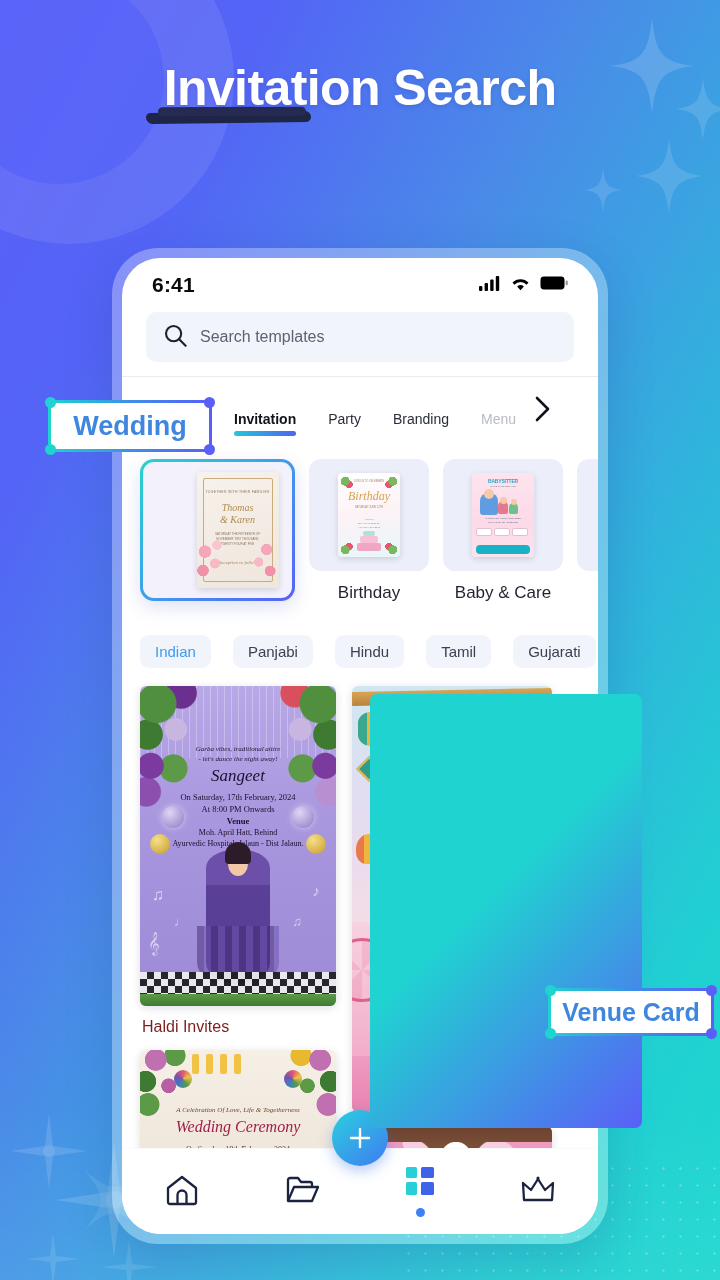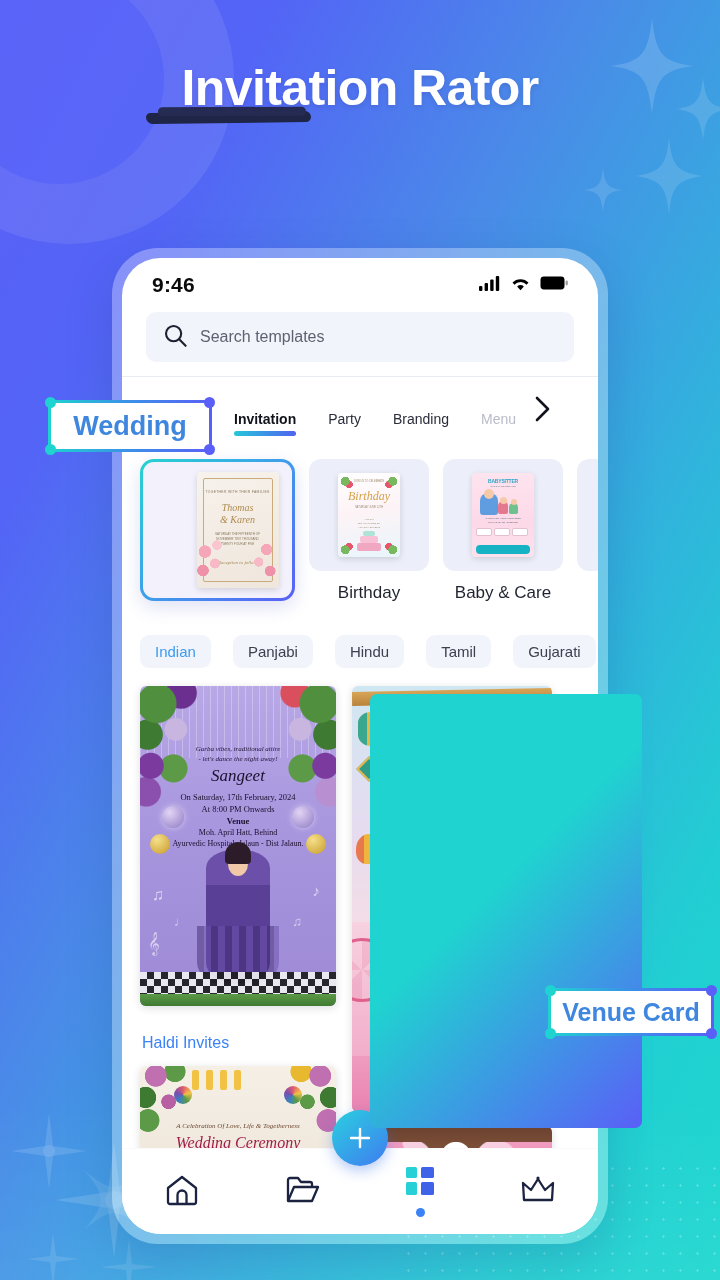--- a/index.html
+++ b/index.html
@@ -201,21 +201,21 @@
   }
   .gcol { display: flex; flex-direction: column; gap: 0; }
   .gcol.left { width: 196px; }
   .gcol.right { width: 200px; }
   .tmpl {
     border-radius: 6px;
     overflow: hidden;
     position: relative;
     box-shadow: 0 2px 8px rgba(20,25,60,.14);
   }
-  .tmpl-label { font-size: 16px; color: #3b82f6; margin: 28px 0 14px 2px; }
+  .tmpl-label { font-size: 16px; color: #7f1d1d; margin: 12px 0 14px 2px; }
 
   
   #bottomnav {
     position: absolute; left: 0; right: 0; bottom: 0;
     height: 86px;
     background: #fff;
     display: flex; align-items: center; justify-content: space-around;
     border-top: 1px solid rgba(0,0,0,0.02);
   }
   .navitem { position: relative; display: flex; flex-direction: column; align-items: center; }
@@ -337,29 +337,29 @@
     <svg width="58" height="58" viewBox="0 0 58 58">
       <path d="M29 1 L32 26 L57 29 L32 32 L29 57 L26 32 L1 29 L26 26Z" fill="#ffffff" opacity="0.34"></path>
     </svg>
   </div>
 
   <div class="bottom-wave"></div>
   <div id="dotgrid"></div>
 </div>
 
 <div id="headline">
-  <span class="hl-line">Invitation Rator</span>
+  <span class="hl-line">Invitation Search</span>
 </div>
 <div id="hl-underline"></div>
 
 <div id="phone">
   <div id="screen">
 
     <div id="statusbar">
-      <div id="status-time">9:46</div>
+      <div id="status-time">6:41</div>
       <div id="status-icons">
         <span>
           <svg width="22" height="15" viewBox="0 0 22 15">
               <rect x="0" y="10" width="3.4" height="5" rx="1" fill="#000"></rect>
               <rect x="5.6" y="7" width="3.4" height="8" rx="1" fill="#000"></rect>
               <rect x="11.2" y="3.6" width="3.4" height="11.4" rx="1" fill="#000"></rect>
               <rect x="16.8" y="0" width="3.4" height="15" rx="1" fill="#000"></rect>
             </svg>
         </span>
         <span>

